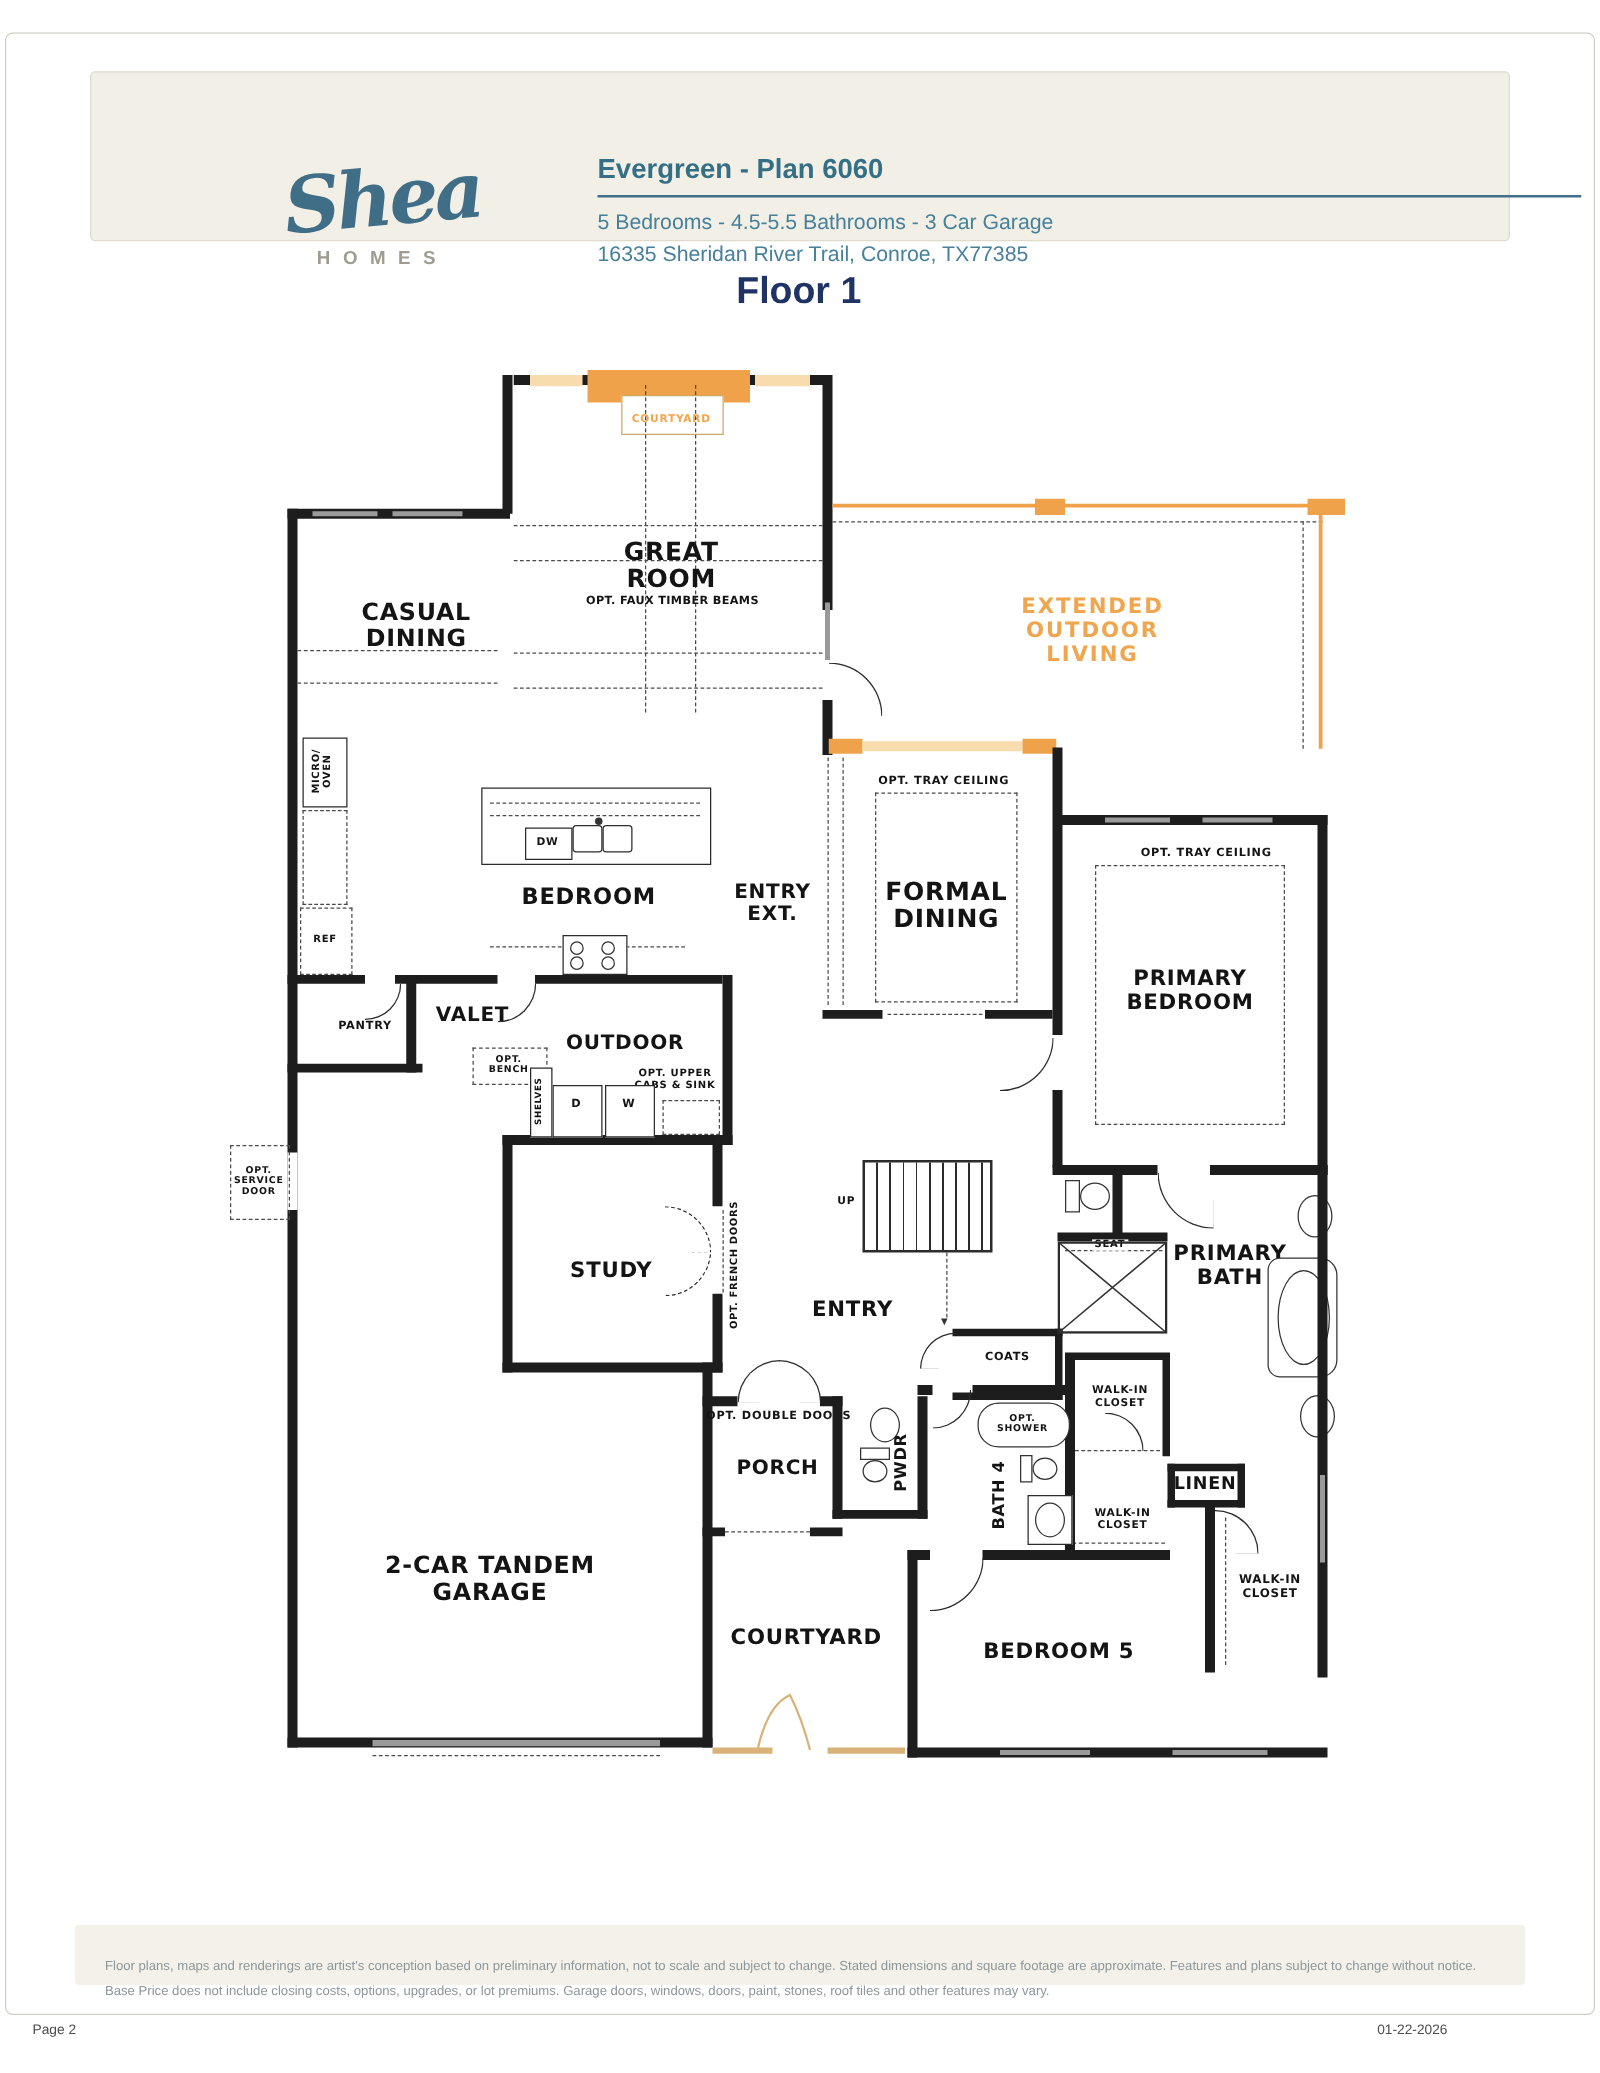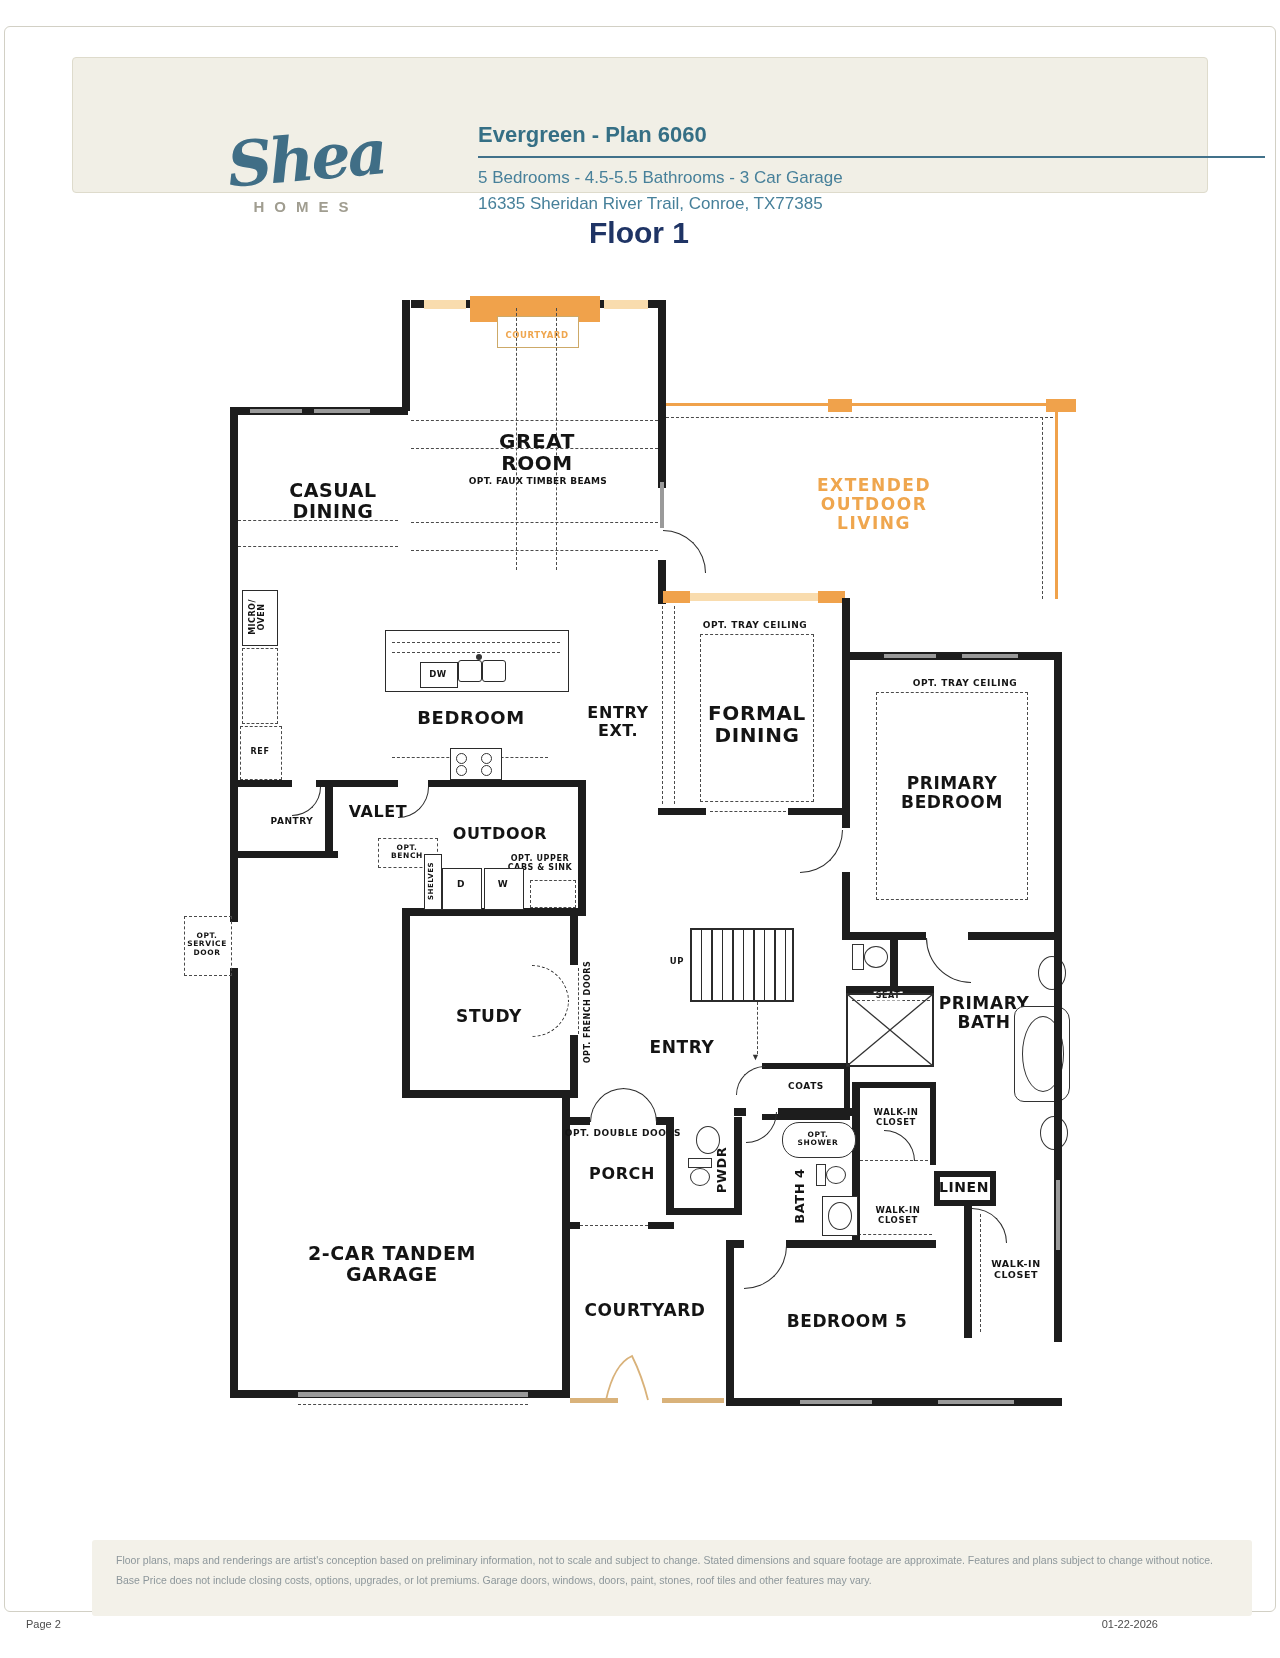--- a/index.html
+++ b/index.html
@@ -41,23 +41,23 @@
        font-family:"DejaVu Sans",sans-serif;font-weight:bold;color:#141414;text-align:center;
        white-space:pre-line;line-height:1.1;letter-spacing:.5px;}
   .olbl{color:#efa64e;}
   .stairs{position:absolute;border:2px solid #2b2b2b;
        background:repeating-linear-gradient(90deg,#fff 0 9px,#2b2b2b 9px 10.5px);}
   .ell{position:absolute;border:1.5px solid #333;border-radius:50%;background:#fff;}
   
   .opt-box{position:absolute;left:60px;top:1432px;width:1160px;height:94px;background:#f1efe6;
        border-radius:3px;box-sizing:border-box;padding:15px 22px;font-size:19px;color:#47798f;
        line-height:1.6;}
-  .disc-box{position:absolute;left:60px;top:1540px;width:1160px;height:76px;background:#f3f1e9;
-       border-radius:3px;box-sizing:border-box;padding:11px 24px;font-size:10.5px;color:#8d979b;
-       line-height:1.9;margin-left:32px;}
+  .disc-box{position:absolute;left:60px;top:1540px;width:1160px;height:44px;background:#f3f1e9;
+       border-radius:3px;box-sizing:border-box;padding:24px 24px;font-size:10.5px;color:#8d979b;
+       line-height:1.9;}
   .foot{position:absolute;top:1618px;font-size:11px;color:#4c4c4c;}
 </style>
 </head>
 <body>
 
 <div class="page">
   <div class="frame"></div>
 
   <div class="hdr">
     <div class="logo-script">Shea</div>

